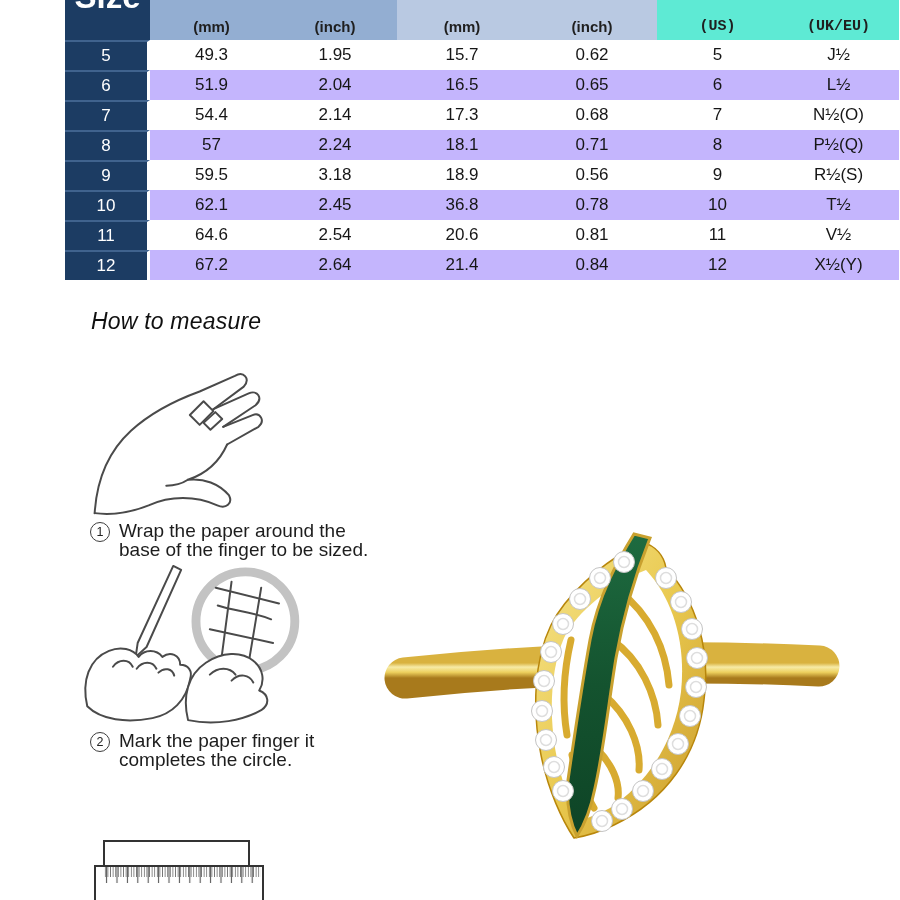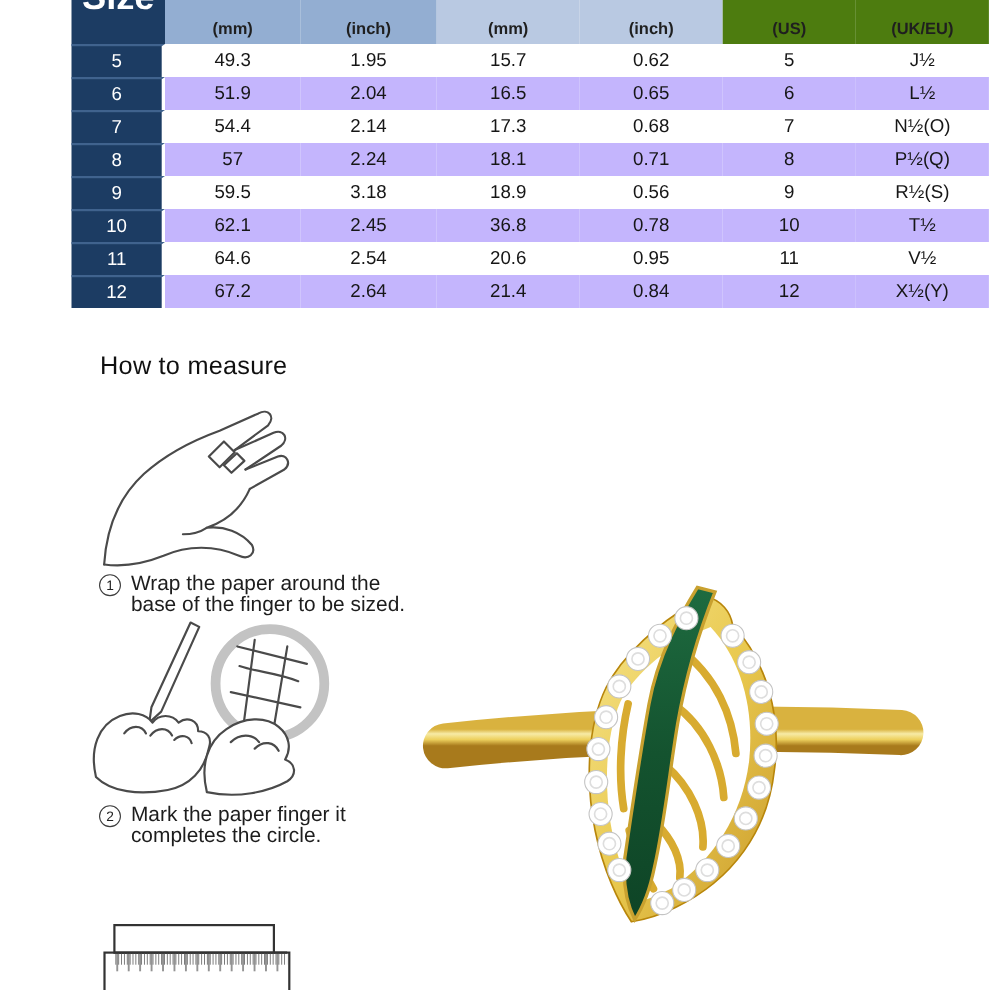--- a/index.html
+++ b/index.html
@@ -7,32 +7,32 @@
           font-family:"Liberation Sans", sans-serif;margin-left:36px;}
 
   
   .size-table{position:absolute;left:29px;top:0;display:grid;
     grid-template-columns:85px 123px 124px 130px 130px 121px 121px;
     grid-template-rows:40px repeat(8,30px);}
   .hc{display:flex;align-items:flex-end;justify-content:center;padding-bottom:5px;
       font-weight:700;font-size:15px;color:#1f1f1f;box-sizing:border-box;}
   .g1{background:#93aed2;}
   .g2{background:#b9c9e2;}
-  .g3{background:#4d7c0f;}
+  .g3{background:#5eead4;font-family:Liberation Mono, monospace;}
   .corner{background:#1c3c63;position:relative;overflow:hidden;}
   .corner span{position:absolute;top:-20px;left:0;width:100%;text-align:center;
       font-size:33px;font-weight:700;color:#fff;line-height:1;}
   .sc{background:#1c3c63;color:#fff;display:flex;align-items:center;justify-content:center;
       font-size:17px;border-top:2px solid #40638e;border-right:3px solid #fff;box-sizing:border-box;}
   .dc{display:flex;align-items:center;justify-content:center;font-size:17px;color:#161616;}
   .alt{background:#c4b5fd;}
 
   
-  .htm-title{position:absolute;left:55px;top:319px;font-size:23px;color:#101010;
-      letter-spacing:.2px;}
+  .htm-title{position:absolute;left:55px;top:308px;font-size:23px;color:#101010;
+      letter-spacing:.2px;font-style:italic;}
   .step{position:absolute;display:flex;gap:9px;align-items:flex-start;}
   .step .num{width:18px;height:18px;border:1.5px solid #3d3d3d;border-radius:50%;
       font-size:12.5px;display:flex;align-items:center;justify-content:center;color:#222;
       flex:0 0 auto;margin-top:1px;}
   .step .lines{font-size:19px;line-height:19px;color:#1d1d1d;}
   .step1{left:54px;top:521px;}
   .step2{left:54px;top:731px;}
 
   .illus{position:absolute;}
   .hand1{left:50px;top:366px;}
@@ -101,21 +101,21 @@
     <div class="dc alt">2.45</div>
     <div class="dc alt">36.8</div>
     <div class="dc alt">0.78</div>
     <div class="dc alt">10</div>
     <div class="dc alt">T½</div>
 
     <div class="sc">11</div>
     <div class="dc">64.6</div>
     <div class="dc">2.54</div>
     <div class="dc">20.6</div>
-    <div class="dc">0.95</div>
+    <div class="dc">0.81</div>
     <div class="dc">11</div>
     <div class="dc">V½</div>
 
     <div class="sc">12</div>
     <div class="dc alt">67.2</div>
     <div class="dc alt">2.64</div>
     <div class="dc alt">21.4</div>
     <div class="dc alt">0.84</div>
     <div class="dc alt">12</div>
     <div class="dc alt">X½(Y)</div>

